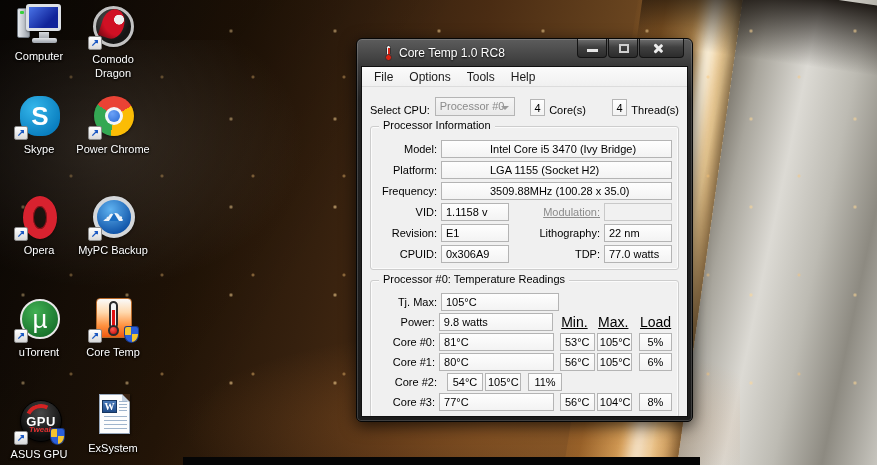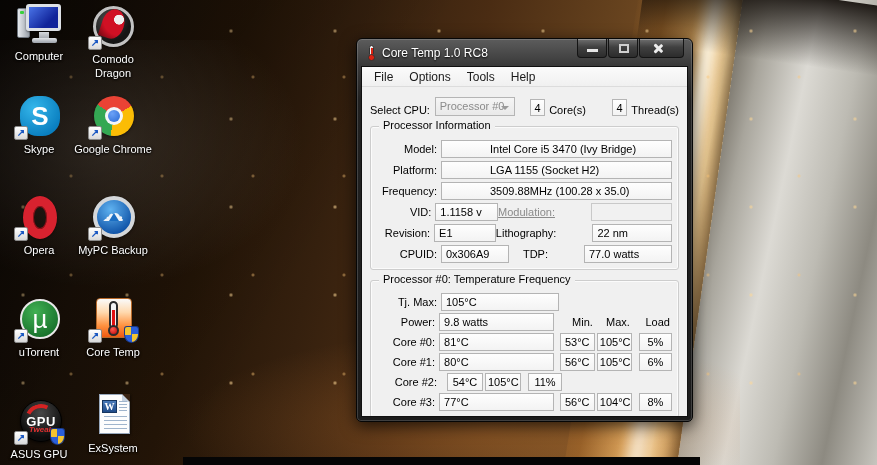--- a/index.html
+++ b/index.html
@@ -118,21 +118,21 @@
     color:#fff; font-family:"Liberation Serif",serif; font-weight:bold; font-size:10px; text-align:center; line-height:12px; }
   .doc-lines { position:absolute; left:4px; top:21px; width:23px; height:15px;
     background:repeating-linear-gradient(180deg,#9fb4cc 0 1px, transparent 1px 4px); }
   .doc-lines2 { position:absolute; left:19px; top:6px; width:8px; height:12px;
     background:repeating-linear-gradient(180deg,#9fb4cc 0 1px, transparent 1px 3px); }
 
   
   .window { position:absolute; left:356px; top:38px; width:337px; height:384px; border-radius:6px 6px 5px 5px;
     background:linear-gradient(180deg,#5c5c5c 0%,#3a3a3a 26px,#222 60px,#1b1b1b 100%);
     border:1px solid #060606; box-shadow:inset 0 0 0 1px rgba(255,255,255,.16), 0 4px 16px rgba(0,0,0,.7); }
-  .titlebar { position:relative; height:27px; display:flex; align-items:center; padding-left:9px; cursor:default; }
+  .titlebar { position:relative; height:27px; display:flex; align-items:center; padding-left:26px; cursor:default; }
   .tb-title { color:#fff; font-size:12px; text-shadow:0 1px 2px #000; margin-left:6px; }
   .tb-icon { position:relative; width:10px; height:16px; }
   .tb-icon .stem { position:absolute; left:3px; top:0; width:5px; height:12px; border-radius:3px; background:#eee; border:1px solid #333; }
   .tb-icon .core { position:absolute; left:5px; top:3px; width:2px; height:8px; background:#d21; }
   .tb-icon .bulb { position:absolute; left:2px; top:9px; width:7px; height:7px; border-radius:50%; background:#d21; border:1px solid #333; }
   .winbtns { position:absolute; top:0; right:8px; display:flex; gap:1px; }
   .wbtn { height:19px; border:1px solid #141414; border-top:none; border-radius:0 0 4px 4px;
     background:linear-gradient(180deg,#6f6f6f,#404040 45%,#2c2c2c); box-shadow:inset 0 1px 0 rgba(255,255,255,.28);
     position:relative; cursor:pointer; }
   .wbtn.min,.wbtn.max { width:30px; }
@@ -161,31 +161,31 @@
   .groupbox { position:relative; margin:10px 2px 0 2px; border:1px solid #cdcdcd; border-radius:3px; padding:11px 6px 5px 2px;
     box-shadow:inset 0 0 0 1px rgba(255,255,255,.7); }
   .gtitle { position:absolute; top:-8px; left:8px; background:#f0f0f0; padding:0 4px; font-size:11px; }
 
   .frow { height:21px; display:flex; align-items:center; }
   .flabel { width:68px; text-align:right; padding-right:4px; }
   .ffield { border:1px solid #b4b4b4; background:linear-gradient(#fefefe,#f3f3f3); height:18px; line-height:16px; padding:0 4px; overflow:hidden; white-space:nowrap; }
   .fwide { flex:1;padding-left:48px; }
   .fsm { width:68px; }
   .flabel2 { flex:1; text-align:right; padding-right:4px; }
-  .fsm2 { width:88px;margin-left:32px; }
+  .fsm2 { width:68px; }
   .dis { color:#8b8b8b;text-decoration:underline; }
   .disfield { background:#f1f1f1; border-color:#c9c9c9; }
 
   .trow { height:20px; display:flex; align-items:center; }
   .tlabel { width:68px; text-align:right; padding-right:4px; }
   .wtemp { width:118px; }
   .wsm { width:36px; text-align:center; padding:0 2px; }
   .wload { width:34px; text-align:center; padding:0 2px; }
   .mlmin { margin-left:6px; } .mlmax { margin-left:2px; } .mlload { margin-left:7px; }
-  .thead { text-align:right; font-size:11px; }
+  .thead { text-align:left; font-size:14px;text-decoration:underline; }
   .thead.wsm,.thead.wload { border:none; background:none; }
 </style>
 </head>
 <body>
 
 <div class="bg-layer bg-base"></div>
 <div class="bg-layer bg-sheen-left"></div>
 <div class="bg-layer bg-gold-band"></div>
 <div class="bg-layer bg-streak"></div>
 <div class="bg-layer bg-silver"></div>
@@ -223,21 +223,21 @@
   <div class="dlabel">Skype</div>
 </div>
 
 <div class="dicon" style="left:72px; top:95px;">
   <div class="art">
     <div class="chrome-ball"></div>
       <div class="chrome-hub"></div>
       <div class="chrome-core"></div>
     <span class="badge">↗</span>
   </div>
-  <div class="dlabel">Google Chrome</div>
+  <div class="dlabel">Power Chrome</div>
 </div>
 
 <div class="dicon" style="left:-2px; top:196px;">
   <div class="art">
     <div class="opera-ring"></div>
     <span class="badge">↗</span>
   </div>
   <div class="dlabel">Opera</div>
 </div>
 
@@ -367,21 +367,21 @@
         </div>
         <div class="frow">
           <span class="flabel">CPUID:</span>
           <span class="ffield fsm">0x306A9</span>
           <span class="flabel2">TDP:</span>
           <span class="ffield fsm2">77.0 watts</span>
         </div>
       </div>
 
       <div class="groupbox">
-        <span class="gtitle">Processor #0: Temperature Frequency</span>
+        <span class="gtitle">Processor #0: Temperature Readings</span>
         <div class="trow">
           <span class="tlabel">Tj. Max:</span>
           <span class="ffield wtemp">105°C</span>
         </div>
         <div class="trow">
           <span class="tlabel">Power:</span>
           <span class="ffield wtemp">9.8 watts</span>
           <span class="thead wsm mlmin">Min.</span>
           <span class="thead wsm mlmax">Max.</span>
           <span class="thead wload mlload">Load</span>

